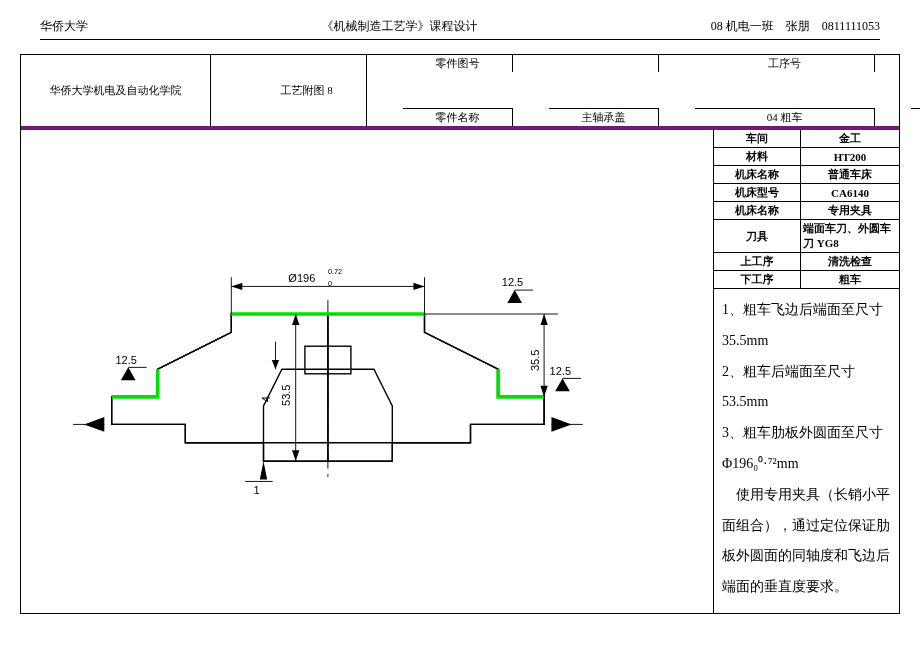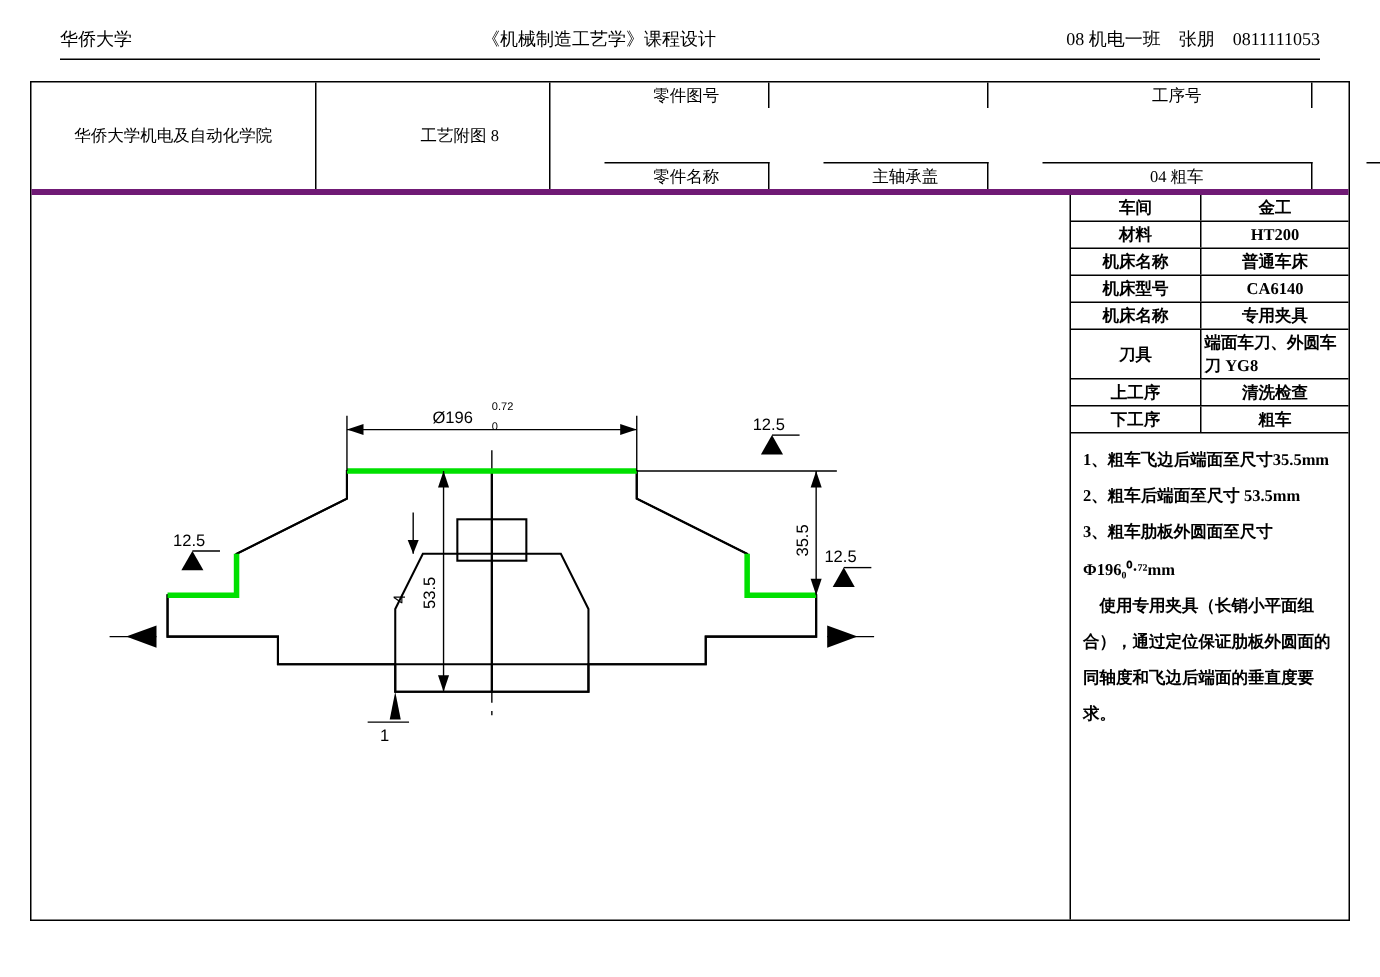--- a/index.html
+++ b/index.html
@@ -96,23 +96,22 @@
   }
   .content-title {
     text-align: center;
     border-bottom: 1px solid #000;
     padding: 2px 0;
     font-size: 11px;
   }
   .content-body {
     flex: 1;
     padding: 6px 8px;
-    font-size: 11px;
+    font-size: 14px;
     line-height: 2.2;
-    font-weight: bold;
   }
   .content-body p { margin: 0; }
 
   
   .drawing-svg {
     position: absolute;
     left: 0; top: 0;
     width: 100%;
     height: 100%;
   }

